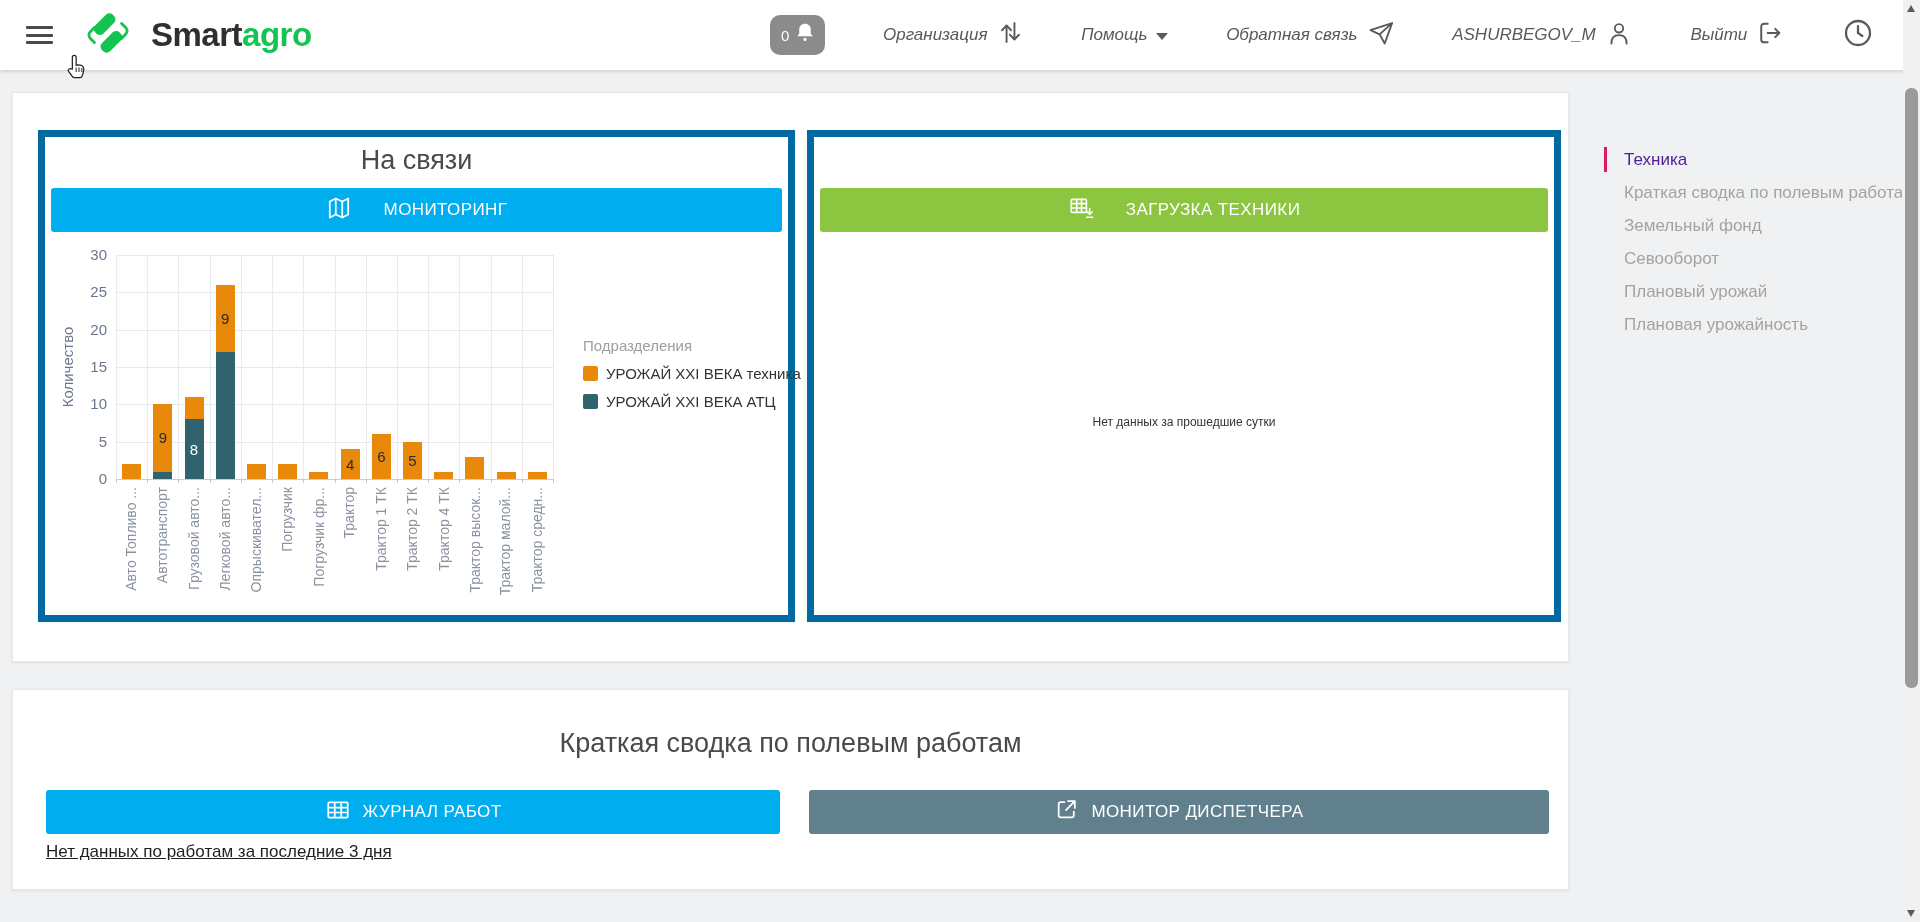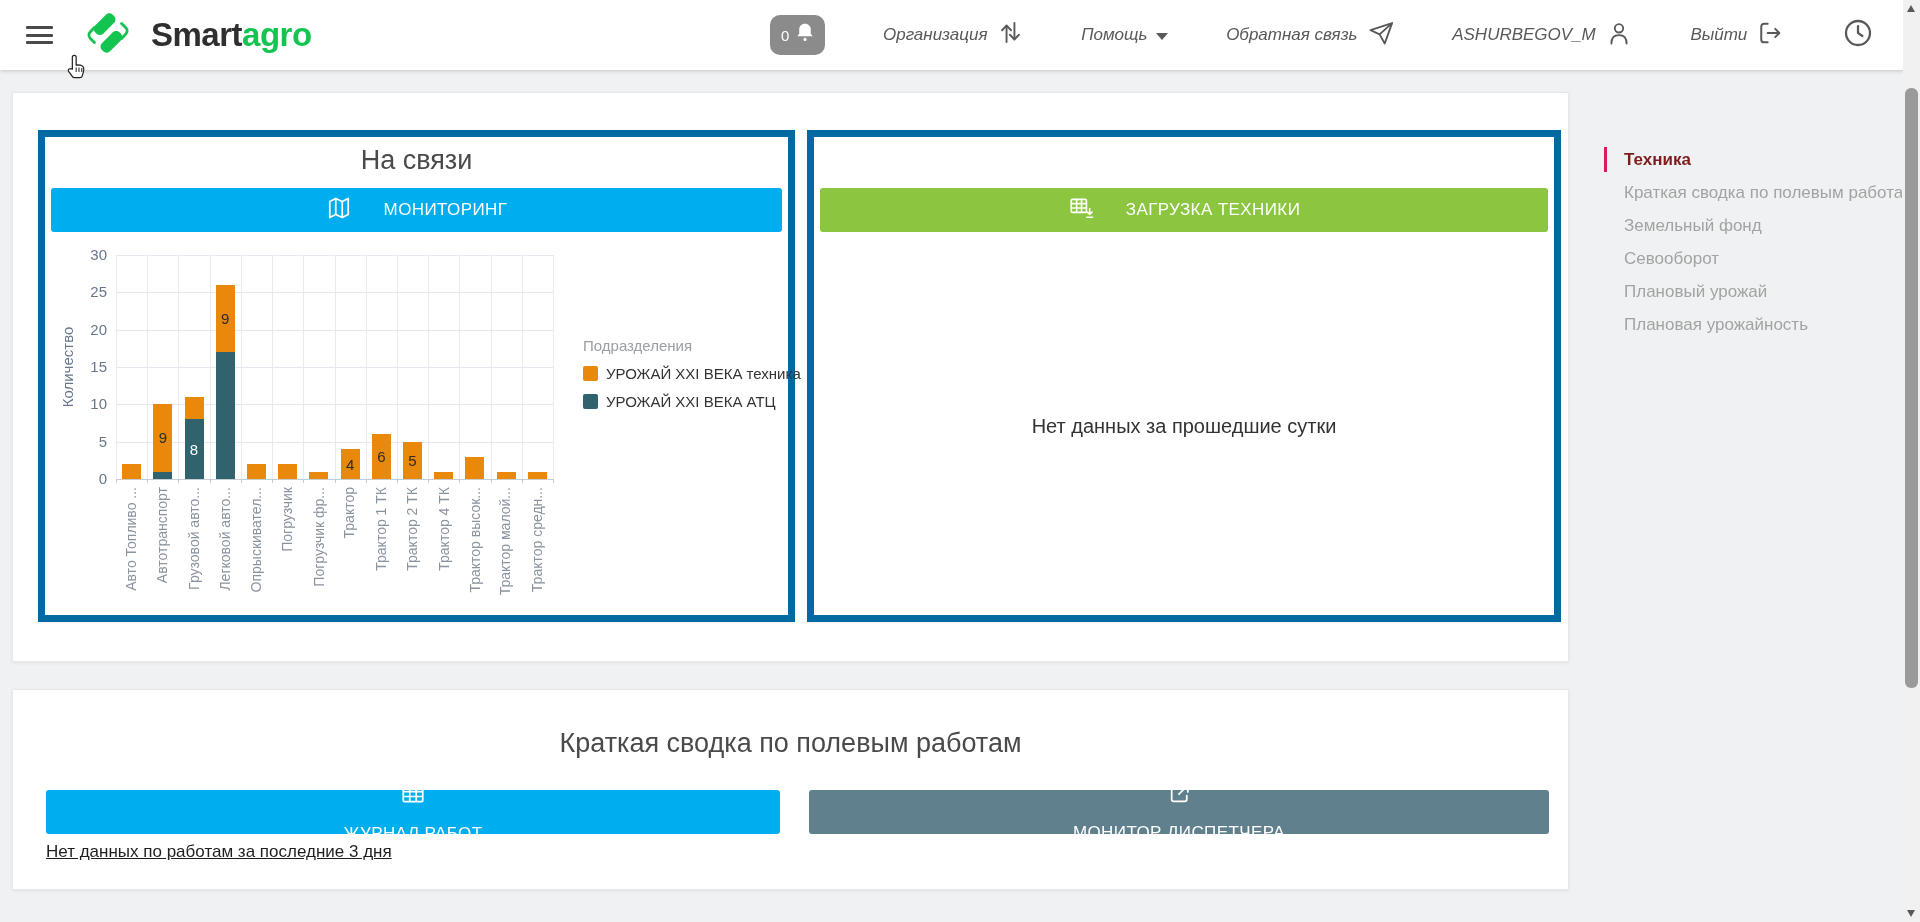--- a/index.html
+++ b/index.html
@@ -42,24 +42,24 @@
   .card-title{margin:8px 0 0;text-align:center;font-size:27px;font-weight:300;color:#4a4a4a;}
   .btn{
     position:absolute;height:44px;border:none;border-radius:3px;color:#fff;
     font-size:17px;font-family:inherit;letter-spacing:.4px;cursor:pointer;
     display:flex;align-items:center;justify-content:center;gap:12px;
   }
   .btn-card{left:6px;right:6px;top:51px;gap:32px;}
   .btn-blue{background:#00aeef;}
   .btn-green{background:#8cc540;}
   .btn-slate{background:#61808d;}
-  .empty-center{position:absolute;left:0;top:278px;width:100%;text-align:center;font-size:20px;color:#333;}
+  .empty-center{position:absolute;left:0;top:278px;width:100%;text-align:center;font-size:12px;color:#333;}
   .panel-bottom .card-title{margin-top:38px;}
-  .btn-journal{left:33px;width:734px;top:100px;flex-direction:column;}
-  .btn-monitor{left:796px;width:740px;top:100px;flex-direction:column;}
+  .btn-journal{left:33px;width:734px;top:100px;}
+  .btn-monitor{left:796px;width:740px;top:100px;}
   .nodata{position:absolute;left:33px;top:152px;font-size:17px;color:#1f1f1f;text-decoration:underline;}
   
   #chart{position:absolute;left:0;top:110px;width:743px;height:368px;}
   .gl-h{position:absolute;height:1px;background:#e5e9ef;}
   .gl-h.axis{background:#c6ccd4;}
   .gl-v{position:absolute;width:1px;background:#e8ecf1;}
   .xtick{position:absolute;width:1px;height:4px;background:#c6ccd4;}
   .ytick{position:absolute;text-align:right;font-size:15px;color:#69778e;}
   .bar{position:absolute;display:flex;align-items:center;justify-content:center;}
   .bar span{font-size:15px;}
@@ -74,21 +74,21 @@
   .legend{position:absolute;left:538px;top:200px;font-size:15px;}
   .legend-title{color:#9aa0a6;}
   .legend-item{display:flex;align-items:center;gap:8px;margin-top:11px;color:#333;cursor:pointer;white-space:nowrap;}
   .swatch{width:15px;height:15px;border-radius:2px;flex:0 0 auto;}
   
   .sidebar{position:absolute;left:1580px;top:143px;width:322px;}
   .sb-item{
     position:relative;height:33px;line-height:33px;padding-left:44px;font-size:17px;
     color:#a3a3a3;white-space:nowrap;overflow:hidden;cursor:pointer;
   }
-  .sb-item.active{color:#7f1d1d;font-weight:bold;}
+  .sb-item.active{color:#4c1d95;font-weight:normal;}
   .sb-item.active::before{
     content:'';position:absolute;left:24px;top:4px;width:3px;height:25px;background:#dc1a5e;
   }
   
   .scrollbar{position:absolute;right:0;top:0;width:17px;height:922px;background:#f1f1f2;z-index:30;}
   .sb-arrow{position:absolute;left:4px;width:0;height:0;border-left:4.5px solid transparent;border-right:4.5px solid transparent;cursor:pointer;}
   .sb-up{top:5px;border-bottom:7px solid #5a5a5a;}
   .sb-down{bottom:5px;border-top:7px solid #5a5a5a;}
   .sb-thumb{position:absolute;left:2px;top:88px;width:13px;height:600px;background:#9a9a9a;border-radius:6px;cursor:pointer;}
 </style>

